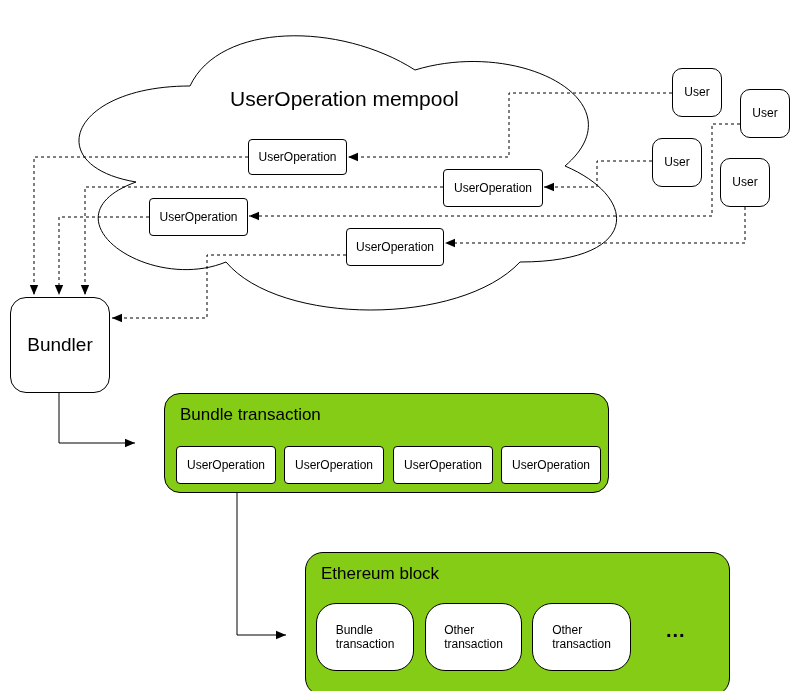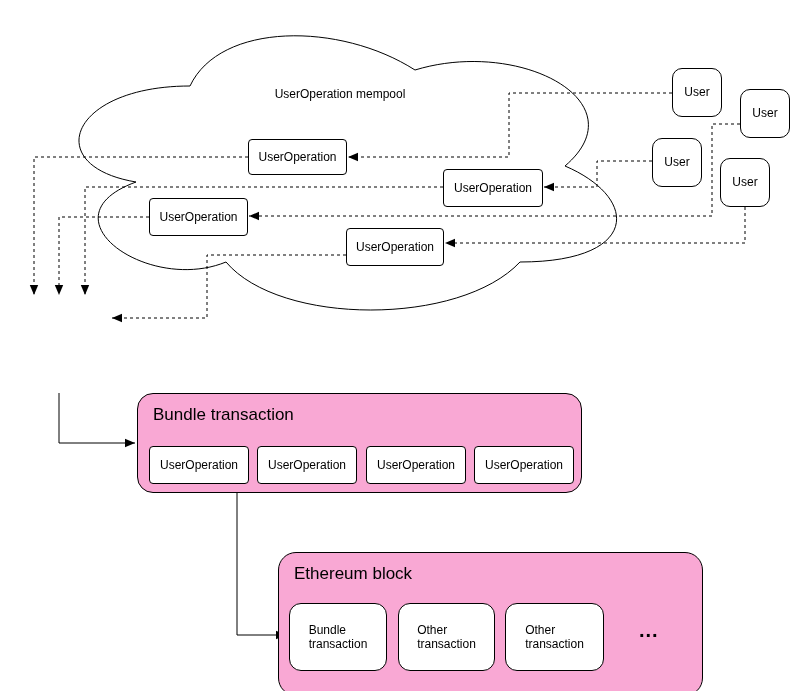--- a/index.html
+++ b/index.html
@@ -24,36 +24,37 @@
     font-size: 12px;
     line-height: 1.2;
   }
   .userop { border-radius: 4px; }
   .userbox { border-radius: 10px; }
   .bundler { border-radius: 16px; font-size: 19px; }
   .container {
     position: absolute;
     box-sizing: border-box;
     border: 1px solid #000000;
-    background: #f9a8d4;
+    background: #84cc16;
+    margin-left: 27px;
   }
   .container-title {
     position: absolute;
     left: 15px;
     top: 11px;
     font-size: 17px;
     white-space: nowrap;
   }
   .diagram-title {
     position: absolute;
-    font-size: 12px;
+    font-size: 21px;
     text-align: center;
     white-space: nowrap;
   }
-  .txbox { border-radius: 12px; white-space: pre-line; }
+  .txbox { border-radius: 20px; white-space: pre-line; }
   .ellipsis {
     position: absolute;
     font-size: 20px;
     font-weight: bold;
     letter-spacing: 1px;
   }
 </style>
 </head>
 <body>
 
@@ -87,20 +88,21 @@
   <div class="node userop" style="left:248px; top:139px; width:99px; height:36px;">UserOperation</div>
   <div class="node userop" style="left:443px; top:169px; width:100px; height:38px;">UserOperation</div>
   <div class="node userop" style="left:149px; top:198px; width:99px; height:38px;">UserOperation</div>
   <div class="node userop" style="left:346px; top:228px; width:98px; height:38px;">UserOperation</div>
 
   <div class="node userbox" style="left:672px; top:68px; width:50px; height:49px;">User</div>
   <div class="node userbox" style="left:740px; top:89px; width:50px; height:49px;">User</div>
   <div class="node userbox" style="left:652px; top:138px; width:50px; height:49px;">User</div>
   <div class="node userbox" style="left:720px; top:158px; width:50px; height:49px;">User</div>
 
+  <div class="node bundler" style="left:10px; top:297px; width:100px; height:96px;">Bundler</div>
 
   <div class="container" style="left:137px; top:393px; width:445px; height:100px; border-radius:16px;">
     <div class="container-title">Bundle transaction</div>
     <div class="node userop" style="left:11px; top:52px; width:100px; height:38px;">UserOperation</div>
     <div class="node userop" style="left:119px; top:52px; width:100px; height:38px;">UserOperation</div>
     <div class="node userop" style="left:228px; top:52px; width:100px; height:38px;">UserOperation</div>
     <div class="node userop" style="left:336px; top:52px; width:100px; height:38px;">UserOperation</div>
   </div>
 
   <div class="container" style="left:278px; top:552px; width:425px; height:144px; border-radius:18px;">

